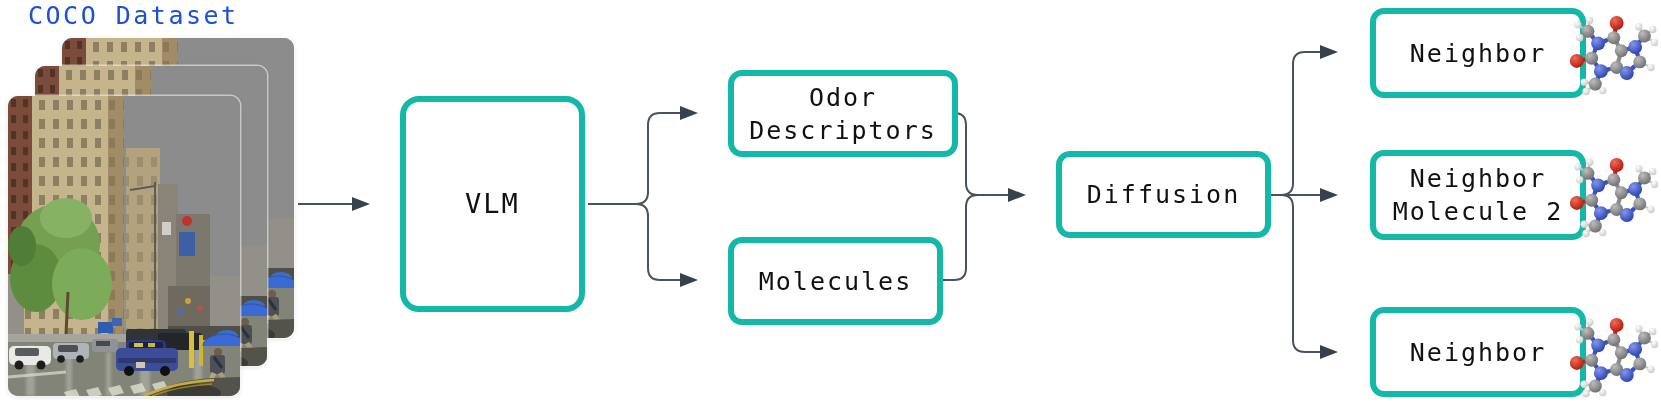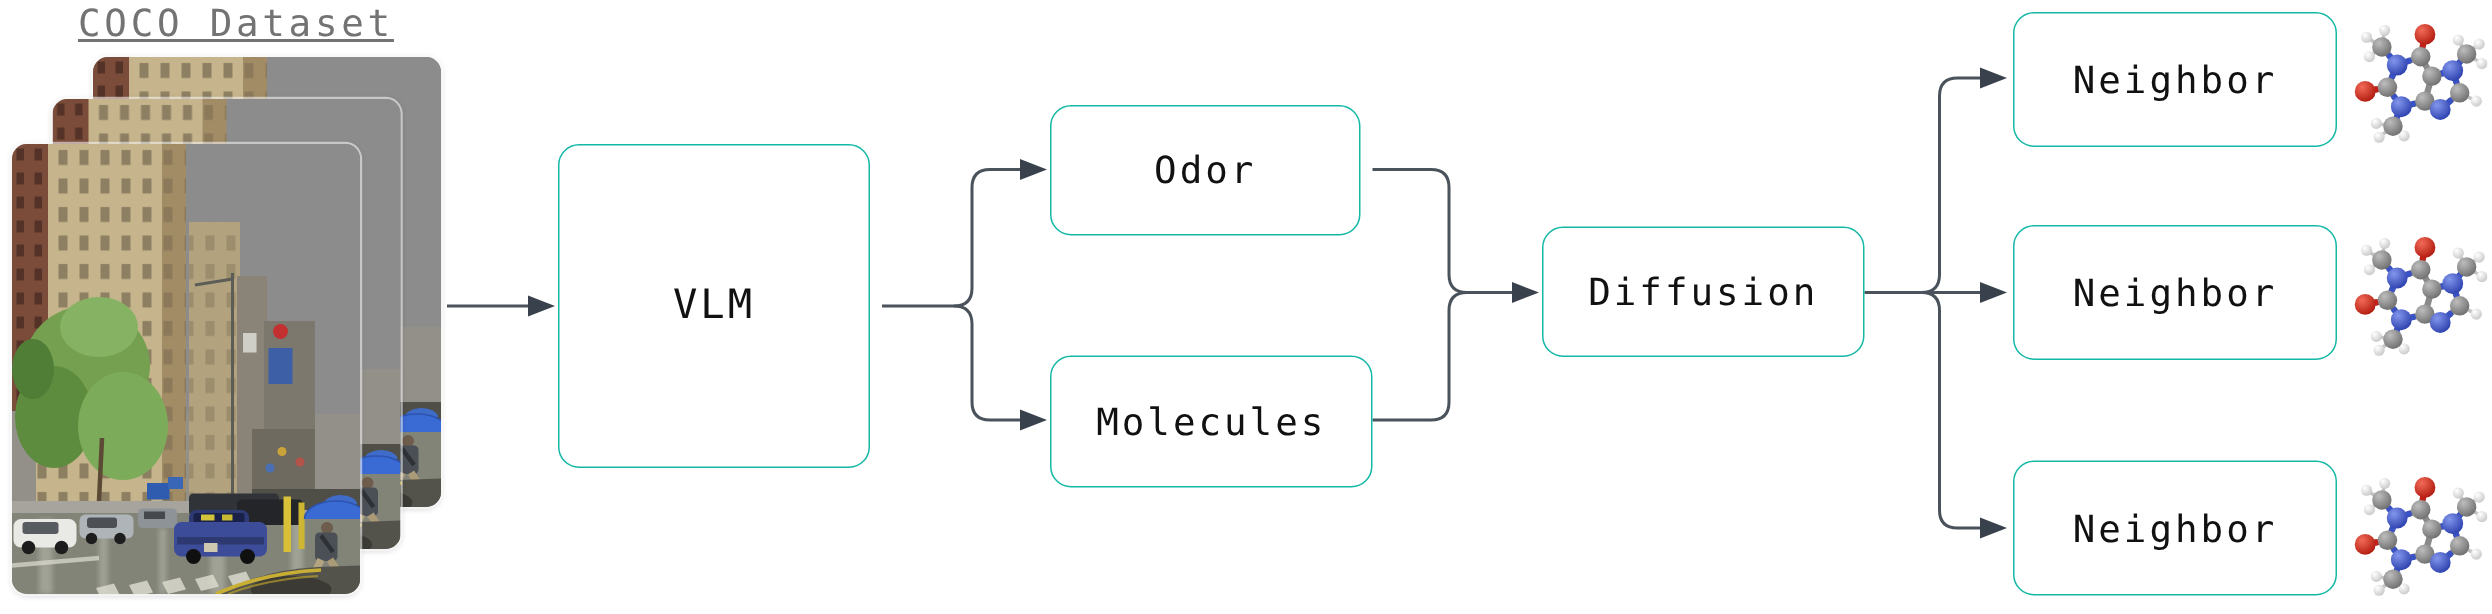--- a/index.html
+++ b/index.html
@@ -1,44 +1,45 @@
 <!DOCTYPE html>
 <html><head>
 <meta charset="utf-8">
 <style>
   html,body { margin:0; padding:0; background:#ffffff; }
   #canvas {
     position:relative; width:1661px; height:409px; background:#ffffff;
     font-family:"DejaVu Sans Mono", monospace; overflow:hidden;
   }
   .title {
-    position:absolute; left:52px; top:1px;
-    font-size:25px; letter-spacing:2.5px; color:#737373; white-space:nowrap;text-decoration:underline;
+    position:absolute; left:28px; top:1px;
+    font-size:25px; letter-spacing:2.5px; color:#1d4ed8; white-space:nowrap;
   }
   
   .photo {
     position:absolute; width:232px; height:300px; border-radius:10px; overflow:hidden;
     box-shadow:0 0 0 1.5px rgba(255,255,255,.55), 0 1px 4px rgba(0,0,0,.18);
   }
   .photo svg { display:block; width:100%; height:100%; }
   .p-back  { left:62px; top:38px; z-index:1; }
   .p-mid   { left:35px; top:66px; z-index:2; }
   .p-front { left:8px;  top:96px; z-index:3; }
   
   .wires { position:absolute; left:0; top:0; z-index:4; }
   
   .box {
     position:absolute; box-sizing:border-box; background:#ffffff;
-    border:1px solid #14b8a6; border-radius:14px; z-index:5;
+    border:6px solid #14b8a6; border-radius:14px; z-index:5;
     display:flex; flex-direction:column; align-items:center; justify-content:center;
     font-size:25px; line-height:1.32; letter-spacing:2px; color:#111; text-align:center;
     white-space:nowrap;
+    margin-left:28px;
   }
-  .box-vlm       { left:372px;  top:96px;  width:208px; height:216px; font-size:27px; }
-  .box-odor      { left:700px;  top:70px;  width:207px; height:87px; }
+  .box-vlm       { left:372px;  top:96px;  width:185px; height:216px; font-size:27px;border-radius:19px; }
+  .box-odor      { left:700px;  top:70px;  width:230px; height:87px; }
   .box-molecules { left:700px;  top:237px; width:215px; height:88px; }
   .box-diffusion { left:1028px; top:151px; width:215px; height:87px; }
   .box-n1        { left:1342px; top:8px;   width:216px; height:90px; }
   .box-n2        { left:1342px; top:150px; width:216px; height:90px; }
   .box-n3        { left:1342px; top:307px; width:216px; height:90px; }
   .var { font-style:italic; font-family:"DejaVu Sans", sans-serif; }
   
   .mol { position:absolute; width:94px; height:88px; z-index:5; }
   .mol-1 { left:1565px; top:10px; }
   .mol-2 { left:1565px; top:152px; }
@@ -292,36 +293,38 @@
       <polygon points="1320,345 1320,359 1338,352"></polygon>
     </g>
   </svg>
 
   <div class="box box-vlm">
     <span>VLM</span>
   </div>
 
   <div class="box box-odor">
     <span>Odor</span>
+    <span>Descriptors</span>
   </div>
 
   <div class="box box-diffusion">
     <span>Diffusion</span>
   </div>
 
   <div class="box box-molecules">
     <span>Molecules</span>
   </div>
 
   <div class="box box-n1">
     <span>Neighbor</span>
   </div>
 
   <div class="box box-n2">
     <span>Neighbor</span>
+    <span><span>Molecule</span> <span>2</span></span>
   </div>
 
   <div class="box box-n3">
     <span>Neighbor</span>
   </div>
 
   <svg class="mol mol-1" viewBox="0 0 100 95">
       <use href="#mol-caffeine"></use>
     </svg>
   <svg class="mol mol-2" viewBox="0 0 100 95">

